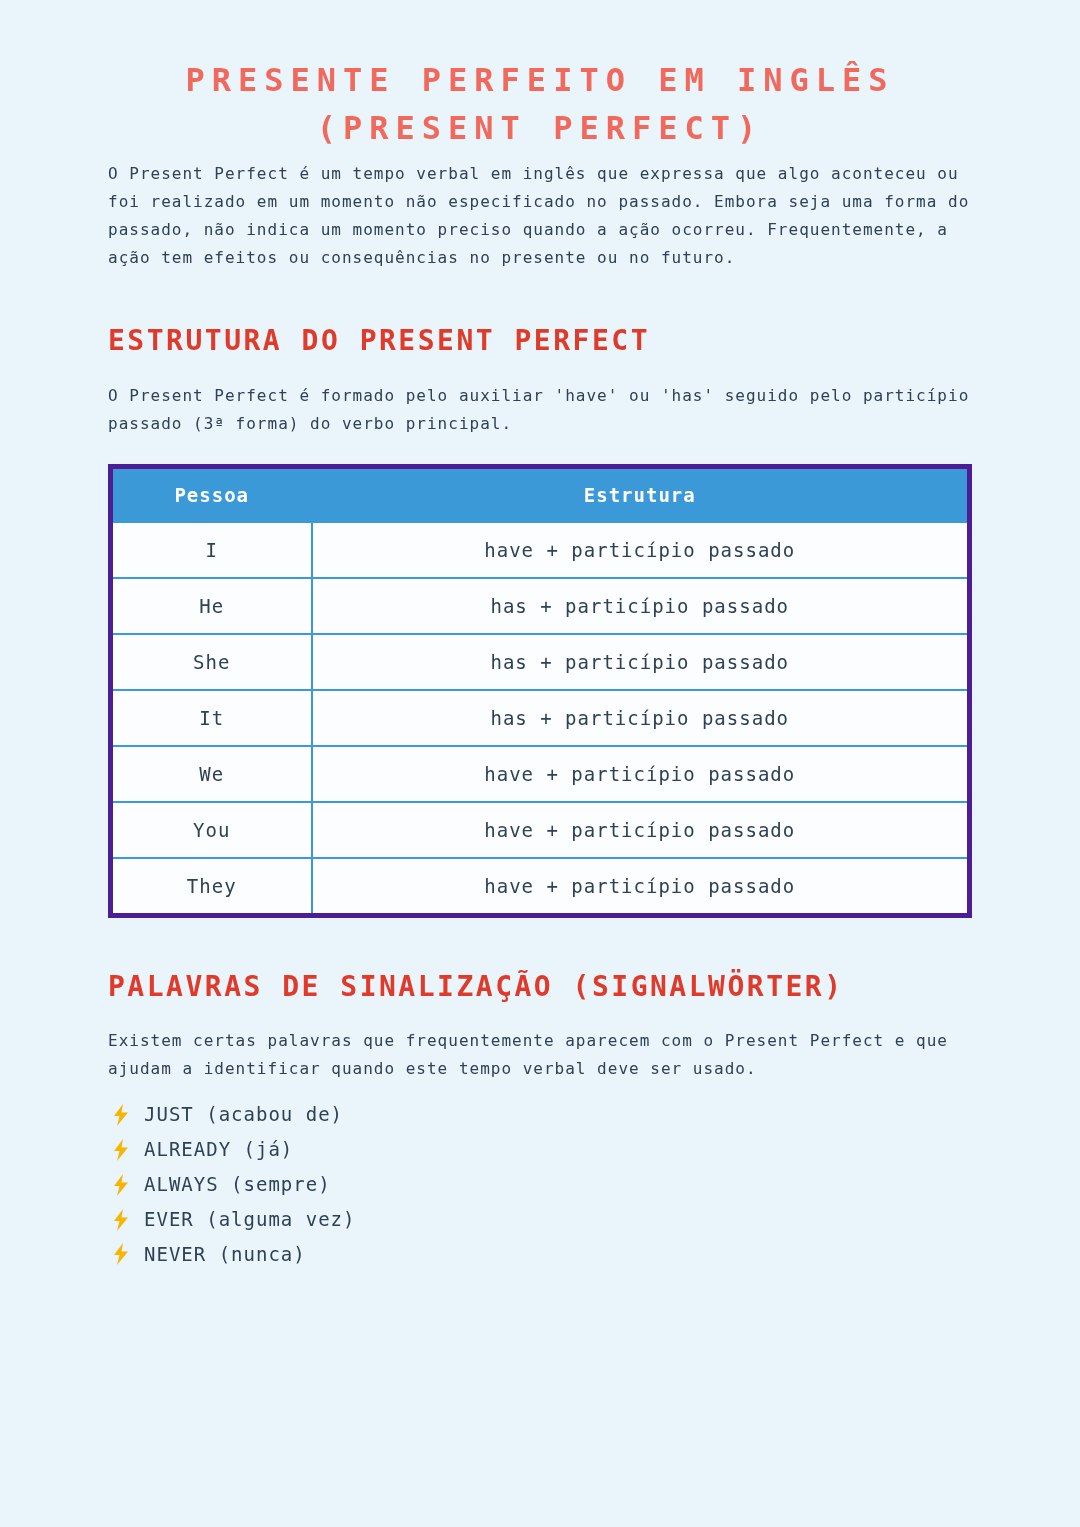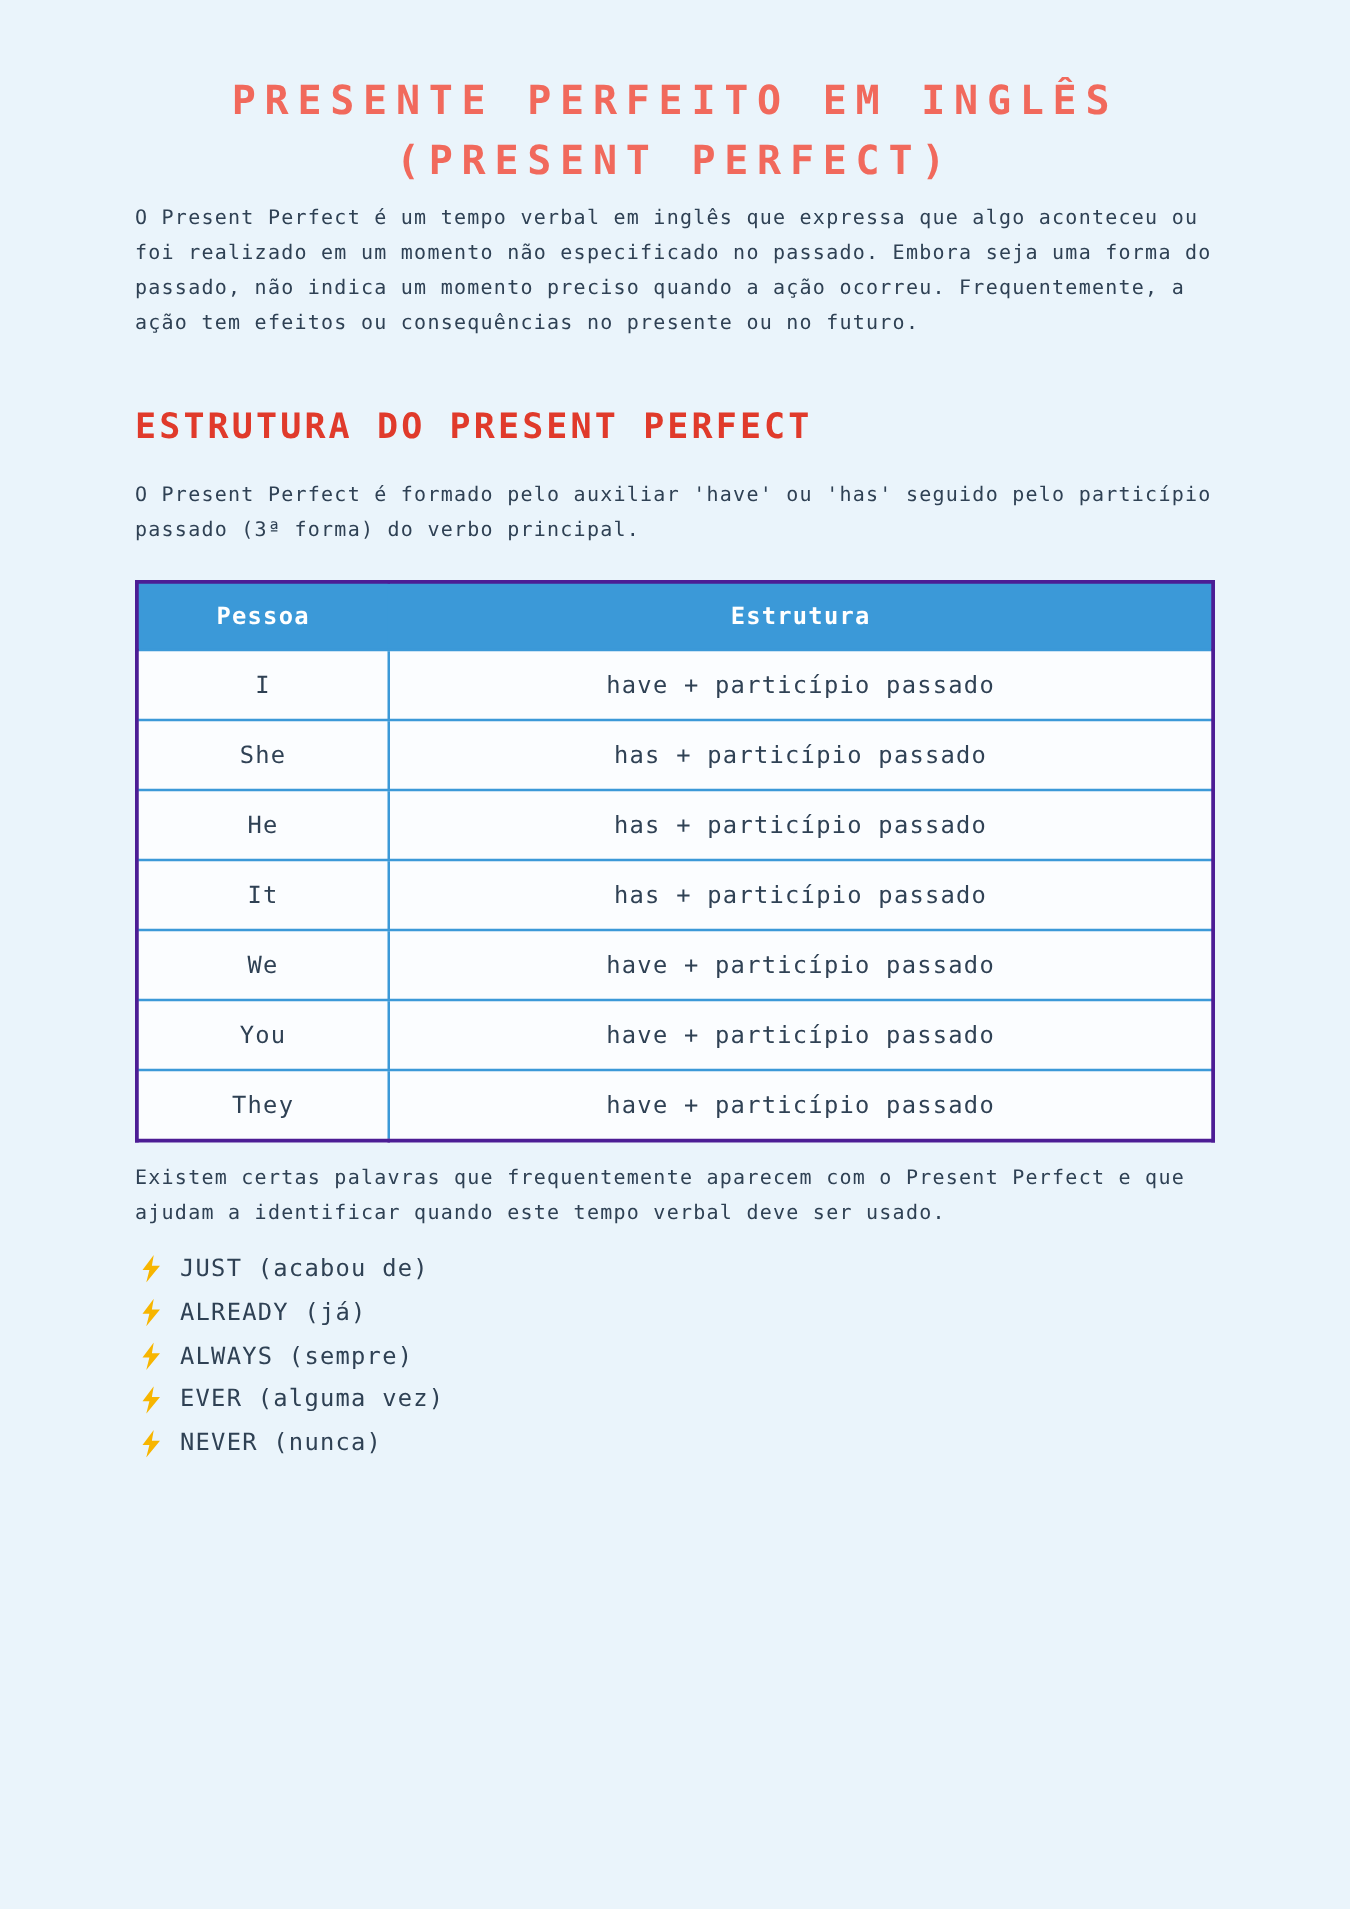--- a/index.html
+++ b/index.html
@@ -39,21 +39,21 @@
     letter-spacing: 1px;
     line-height: 1.75;
     margin: 0 0 10px 0;
     max-width: 996px;
   }
   table.structure-table {
     width: 100%;
     border-collapse: collapse;
     margin: 26px 0 14px 0;
     background: #fbfdff;
-    border: 3px solid #4c1d95;
+    border: 5px solid #4c1d95;
   }
   table.structure-table th {
     background: #3b99d8;
     color: #ffffff;
     font-size: 19px;
     font-weight: bold;
     letter-spacing: 1px;
     padding: 15px 10px;
     border: 2px solid #3b99d8;
     text-align: center;
@@ -114,25 +114,25 @@
           <th>Pessoa</th>
           <th>Estrutura</th>
         </tr>
       </thead>
       <tbody>
         <tr>
           <td>I</td>
           <td>have + particípio passado</td>
         </tr>
         <tr>
+          <td>He</td>
+          <td>has + particípio passado</td>
+        </tr>
+        <tr>
           <td>She</td>
-          <td>has + particípio passado</td>
-        </tr>
-        <tr>
-          <td>He</td>
           <td>has + particípio passado</td>
         </tr>
         <tr>
           <td>It</td>
           <td>has + particípio passado</td>
         </tr>
         <tr>
           <td>We</td>
           <td>have + particípio passado</td>
         </tr>
@@ -142,20 +142,21 @@
         </tr>
         <tr>
           <td>They</td>
           <td>have + particípio passado</td>
         </tr>
       </tbody>
     </table>
   </section>
 
   <section>
+    <h2 class="section-heading">PALAVRAS DE SINALIZAÇÃO (SIGNALWÖRTER)</h2>
     <p class="body-text">Existem certas palavras que frequentemente aparecem com o Present Perfect e que ajudam a identificar quando este tempo verbal deve ser usado.</p>
 
     <ul class="signal-list">
       <li>
         <span class="bolt-icon">
           <svg width="16" height="22" viewBox="0 0 16 22">
               <polygon points="10,0 1,12 6.5,12 4,22 15,8.5 8.5,8.5" fill="#f7b500"></polygon>
             </svg>
         </span>
         <span>JUST (acabou de)</span>

